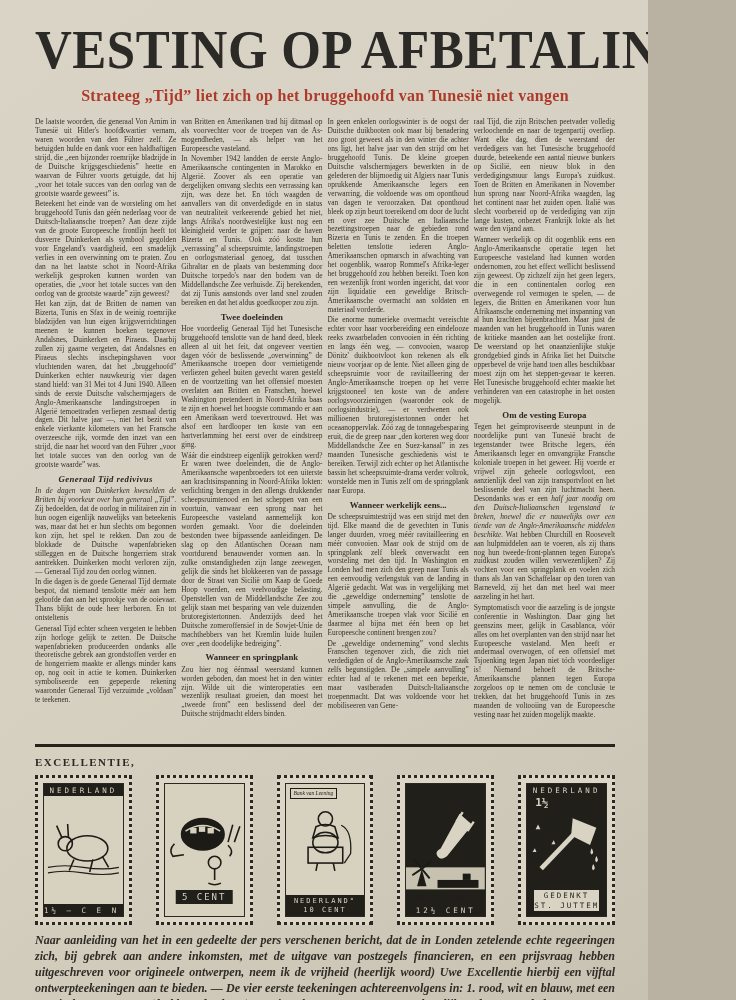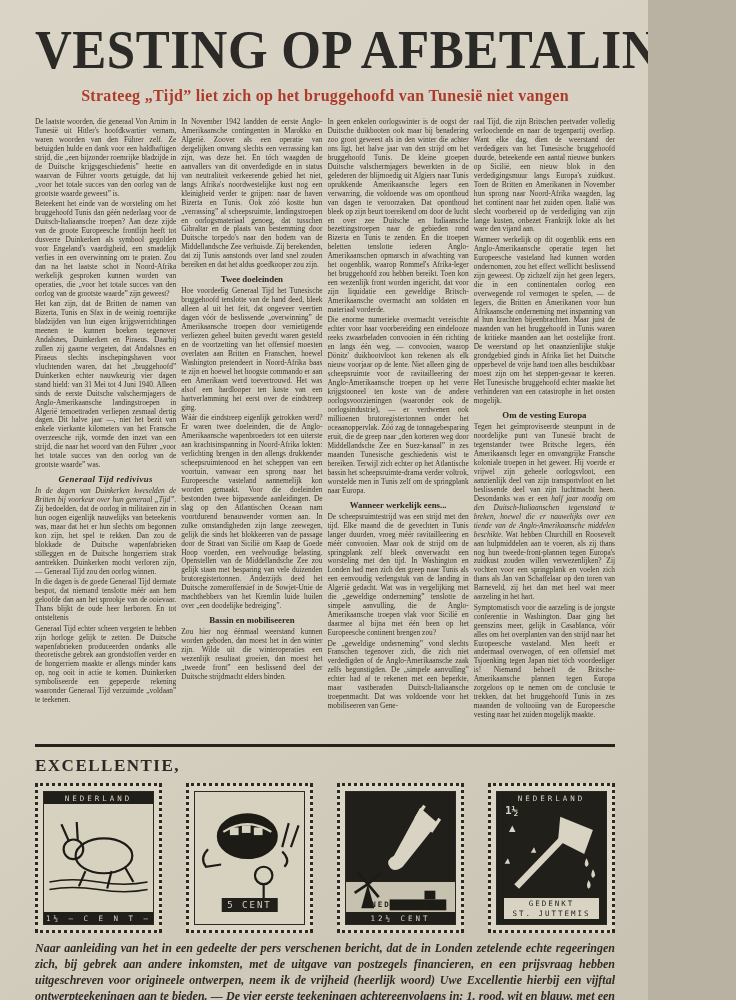--- a/index.html
+++ b/index.html
@@ -17,21 +17,21 @@
   
   .columns{display:flex;gap:5px;height:618px;overflow:hidden;margin-top:13px;
     text-align:justify;font-size:7.4px;line-height:1.21;color:#35322b;}
   .col{flex:1;min-width:0;overflow:hidden;}
   .col p{margin:0 0 1.5px 0;}
   .subhead{text-align:center;font-weight:700;font-size:8.8px;margin:4px 0 2.5px;color:#2b2823;}
   .subhead.it{font-style:italic;letter-spacing:.4px;text-align:center;}
   .ital{font-style:italic;}
   
   .rule{border:none;border-top:3px solid #26231d;margin:8px 0 0;}
-  .exc{font-weight:700;font-size:17px;letter-spacing:1.5px;margin:9px 0 7px;color:#2b2823;}
+  .exc{font-weight:700;font-size:11px;letter-spacing:1.5px;margin:9px 0 7px;color:#2b2823;}
   .stamps{display:flex;gap:24px;height:150px;}
   .stamp{flex:1;min-width:0;border:3px dotted #2b2823;background:#dcd6c6;padding:5px;
     display:flex;box-sizing:border-box;}
   .stamp-inner{flex:1;display:flex;flex-direction:column;overflow:hidden;
     border:1px solid #2b2823;position:relative;}
   .inner-light{background:#d7d1c0;color:#1d1b16;}
   .inner-dark{background:#211f1a;color:#d9d3c3;}
   .band{font-family:"DejaVu Sans Mono",monospace;text-align:center;font-size:7.5px;
     letter-spacing:3px;padding:2px 0 1px;white-space:nowrap;overflow:hidden;}
   .band.dark{background:#211f1a;color:#d9d3c3;}
@@ -67,25 +67,26 @@
       <p>De laatste woorden, die generaal Von Arnim in Tunesië uit Hitler's hoofdkwartier vernam, waren woorden van den Führer zelf. Ze betuigden hulde en dank voor een haldhaftigen strijd, die „een bijzonder roemrijke bladzijde in de Duitsche krijgsgeschiedenis” heette en waarvan de Führer voorts getuigde, dat hij „voor het totale succes van den oorlog van de grootste waarde geweest” is.</p>
       <p>Beteekent het einde van de worsteling om het bruggehoofd Tunis dan géén nederlaag voor de Duitsch-Italiaansche troepen? Aan deze zijde van de groote Europeesche frontlijn heeft tot dusverre Duinkerken als symbool gegolden voor Engeland's vaardigheid, een smadelijk verlies in een overwinning om te praten. Zou dan na het laatste schot in Noord-Afrika werkelijk gesproken kunnen worden van operaties, die „voor het totale succes van den oorlog van de grootste waarde” zijn geweest?</p>
       <p>Het kan zijn, dat de Britten de namen van Bizerta, Tunis en Sfax in de weinig roemrijke bladzijden van hun eigen krijgsverrichtingen meenen te kunnen boeken tegenover Andalsnes, Duinkerken en Piraeus. Daarbij zullen zij gaarne vergeten, dat Andalsnes en Piraeus slechts inschepingshaven voor vluchtenden waren, dat het „bruggehoofd” Duinkerken echter nauwkeurig vier dagen stand hield: van 31 Mei tot 4 Juni 1940. Alleen sinds de eerste Duitsche valschermjagers de Anglo-Amerikaansche landingstroepen in Algerië temoettraden verliepen zesmaal dertig dagen. Dit halve jaar —, niet het bezit van enkele vierkante kilometers van het Fransche overzeesche rijk, vormde den inzet van een strijd, die naar het woord van den Führer „voor het totale succes van den oorlog van de grootste waarde” was.</p>
       <h3 class="subhead it">Generaal Tijd redivivus</h3>
       <p><span class="ital">In de dagen van Duinkerken kweselden de Britten bij voorkeur over hun generaal „Tijd”.</span><span> Zij bedoelden, dat de oorlog in militairen zin in hun oogen eigenlijk nauwelijks van beteekenis was, maar dat het er hun slechts om begonnen kon zijn, het spel te rekken. Dan zou de blokkade de Duitsche wapenfabrieken stilleggen en de Duitsche hongerriem strak aantrekken. Duinkerken mocht verloren zijn, — Generaal Tijd zou den oorlog winnen.</span></p>
       <p>In die dagen is de goede Generaal Tijd dermate bespot, dat niemand tenslotte méér aan hem geloofde dan aan het sprookje van de ooievaar. Thans blijkt de oude heer herboren. En tot ontsteltenis</p>
       <p>Generaal Tijd echter scheen vergeten te hebben zijn horloge gelijk te zetten. De Duitsche wapenfabrieken produceerden ondanks alle theoretische gebrek aan grondstoffen verder en de hongerriem maakte er allengs minder kans op, nog ooit in actie te komen. Duinkerken symboliseerde een gepeperde rekening waaronder Generaal Tijd verzuimde „voldaan” te teekenen.</p>
     </div>
 
     <div class="col">
+      <p>van Britten en Amerikanen trad hij ditmaal op als voorvechter voor de troepen van de As-mogendheden, — als helper van het Europeesche vasteland.</p>
       <p>In November 1942 landden de eerste Anglo-Amerikaansche contingenten in Marokko en Algerië. Zoover als een operatie van dergelijken omvang slechts een verrassing kan zijn, was deze het. En tóch waagden de aanvallers van dit onverdedigde en in status van neutraliteit verkeerende gebied het niet, langs Afrika's noordwestelijke kust nog een kleinigheid verder te grijpen: naar de haven Bizerta en Tunis. Ook zóó kostte hun „verrassing” al scheepsruimte, landingstroepen en oorlogsmateriaal genoeg, dat tusschen Gibraltar en de plaats van bestemming door Duitsche torpedo's naar den bodem van de Middellandsche Zee verhuisde. Zij berekenden, dat zij Tunis aanstonds over land snel zouden bereiken en dat het aldus goedkooper zou zijn.</p>
       <h3 class="subhead">Twee doeleinden</h3>
       <p>Hoe voordeelig Generaal Tijd het Tunesische bruggehoofd tenslotte van de hand deed, bleek alleen al uit het feit, dat ongeveer veertien dagen vóór de beslissende „overwinning” de Amerikaansche troepen door vernietigende verliezen geheel buiten gevecht waren gesteld en de voortzetting van het offensief moesten overlaten aan Britten en Franschen, hoewel Washington pretendeert in Noord-Afrika baas te zijn en hoewel het hoogste commando er aan een Amerikaan werd toevertrouwd. Het was alsof een hardlooper ten koste van een hartverlamming het eerst over de eindstreep ging.</p>
       <p>Wáár die eindstreep eigenlijk getrokken werd? Er waren twee doeleinden, die de Anglo-Amerikaansche wapenbroeders tot een uiterste aan krachtsinspanning in Noord-Afrika lokten: verlichting brengen in den allengs drukkender scheepsruimtenood en het scheppen van een voortuin, vanwaar een sprong naar het Europeesche vasteland aannemelijk kon worden gemaakt. Voor die doeleinden bestonden twee bijpassende aanleidingen. De slag op den Atlantischen Oceaan nam voortdurend benauwender vormen aan. In zulke omstandigheden zijn lange zeewegen, gelijk die sinds het blokkeeren van de passage door de Straat van Sicilië om Kaap de Goede Hoop voerden, een veelvoudige belasting. Openstellen van de Middellandsche Zee zou gelijk staan met besparing van vele duizenden brutoregistertonnen. Anderzijds deed het Duitsche zomeroffensief in de Sowjet-Unie de machthebbers van het Kremlin luide huilen over „een doodelijke bedreiging”.</p>
-      <h3 class="subhead">Bassin en mobiliseeren</h3>
+      <h3 class="subhead">Wanneer en springplank</h3>
       <p>Zou hier nog éénmaal weerstand kunnen worden geboden, dan moest het in den winter zijn. Wilde uit die winteroperaties een wezenlijk resultaat groeien, dan moest het „tweede front” een beslissend deel der Duitsche strijdmacht elders binden.</p>
     </div>
 
     <div class="col">
       <p>In geen enkelen oorlogswinter is de oogst der Duitsche duikbooten ook maar bij benadering zoo groot geweest als in den winter die achter ons ligt, het halve jaar van den strijd om het bruggehoofd Tunis. De kleine groepen Duitsche valschermjagers bewerkten in de gelederen der blijmoedig uit Algiers naar Tunis oprukkende Amerikaansche legers een verwarring, die voldoende was om oponthoud van dagen te veroorzaken. Dat oponthoud bleek op zijn beurt toereikend om door de lucht en over zee Duitsche en Italiaansche bezettingstroepen naar de gebieden rond Bizerta en Tunis te zenden. En die troepen beletten tenslotte iederen Anglo-Amerikaanschen opmarsch in afwachting van het oogenblik, waarop Rommel's Afrika-leger het bruggehoofd zou hebben bereikt. Toen kon een wezenlijk front worden ingericht, dat voor zijn liquidatie een geweldige Britsch-Amerikaansche overmacht aan soldaten en materiaal vorderde.</p>
       <p>Die enorme numerieke overmacht vereischte echter voor haar voorbereiding een eindelooze reeks zwaarbeladen convooien in één richting en langs één weg, — convooien, waarop Dönitz' duikbootvloot kon rekenen als elk nieuw voorjaar op de lente. Niet alleen ging de scheepsruimte voor de ravitailleering der Anglo-Amerikaansche troepen op het verre krijgstooneel ten koste van de andere oorlogsvoorzieningen (waaronder ook de oorlogsindustrie), — er verdwenen ook millioenen brutoregistertonnen onder het oceaanoppervlak. Zóó zag de tonnagebesparing eruit, die de greep naar „den korteren weg door Middellandsche Zee en Suez-kanaal” in zes maanden Tunesische geschiedenis wist te bereiken. Terwijl zich echter op het Atlantische bassin het scheepsruimte-drama verder voltrok, worstelde men in Tunis zelf om de springplank naar Europa.</p>
       <h3 class="subhead">Wanneer werkelijk eens...</h3>
       <p>De scheepsruimtestrijd was een strijd met den tijd. Elke maand die de gevechten in Tunis langer duurden, vroeg méér ravitailleering en méér convooien. Maar ook de strijd om de springplank zelf bleek onverwacht een worsteling met den tijd. In Washington en Londen had men zich den greep naar Tunis als een eenvoudig verlengstuk van de landing in Algerië gedacht. Wat was in vergelijking met die „geweldige onderneming” tenslotte de simpele aanvulling, die de Anglo-Amerikaansche troepen vlak voor Sicilië en daarmee al bijna met één been op het Europeesche continent brengen zou?</p>
       <p>De „geweldige onderneming” vond slechts Franschen tegenover zich, die zich niet verdedigden of de Anglo-Amerikaansche zaak zelfs begunstigden. De „simpele aanvulling” echter had af te rekenen met een beperkte, maar vastberaden Duitsch-Italiaansche troepenmacht. Dat was voldoende voor het mobiliseeren van Gene-</p>
     </div>
@@ -136,20 +137,39 @@
               <path d="M80 40 L86 18 M88 40 L95 20 M80 44 Q88 52 82 58"></path>
               <path d="M12 42 Q4 50 10 58 L24 56"></path>
               <circle cx="63" cy="66" r="8"></circle>
               <path d="M63 74 L63 88 M55 92 Q63 96 71 92"></path>
             </g>
           </svg>
           <div class="value-patch"><span>5</span>&nbsp;<span>CENT</span></div>
         </div>
       </div>
 
+      <div class="stamp">
+        <div class="stamp-inner inner-light">
+          <div class="sign-plate">Bank van Leening</div>
+          <svg class="art" viewBox="0 0 100 84">
+            <g stroke="#1d1b16" fill="none" stroke-width="2">
+              <circle cx="50" cy="16" r="9"></circle>
+              <path d="M38 26 Q50 20 62 26 L66 40 Q50 34 34 40 Z"></path>
+              <ellipse cx="50" cy="46" rx="16" ry="13"></ellipse>
+              <rect x="28" y="52" width="44" height="20"></rect>
+              <path d="M40 72 L38 82 M60 72 L62 82"></path>
+              <path d="M70 24 Q84 30 82 60 L74 72" stroke-width="1.6"></path>
+            </g>
+          </svg>
+          <div class="band dark" style="letter-spacing:2px;font-size:7px;line-height:1.3;">
+            <span>NEDERLAND°</span><br>
+            <span>10</span>&nbsp;<span>CENT</span>
+          </div>
+        </div>
+      </div>
 
       <div class="stamp">
         <div class="stamp-inner inner-dark">
           <svg class="art" viewBox="0 0 100 100">
             <g>
               <path d="M68 4 L84 18 L52 58 Q44 64 40 58 Q36 52 44 48 Z" fill="#d9d3c3"></path>
               <path d="M72 2 L64 14 M86 14 L78 26" stroke="#d9d3c3" stroke-width="3" fill="none"></path>
               <rect x="0" y="72" width="100" height="28" fill="#c7c1b0"></rect>
               <path d="M14 96 L20 74 L26 96 Z" fill="#1d1b16"></path>
               <path d="M20 74 L10 62 M20 74 L32 64 M20 74 L8 82 M20 74 L30 86" stroke="#1d1b16" stroke-width="2.5" fill="none"></path>

